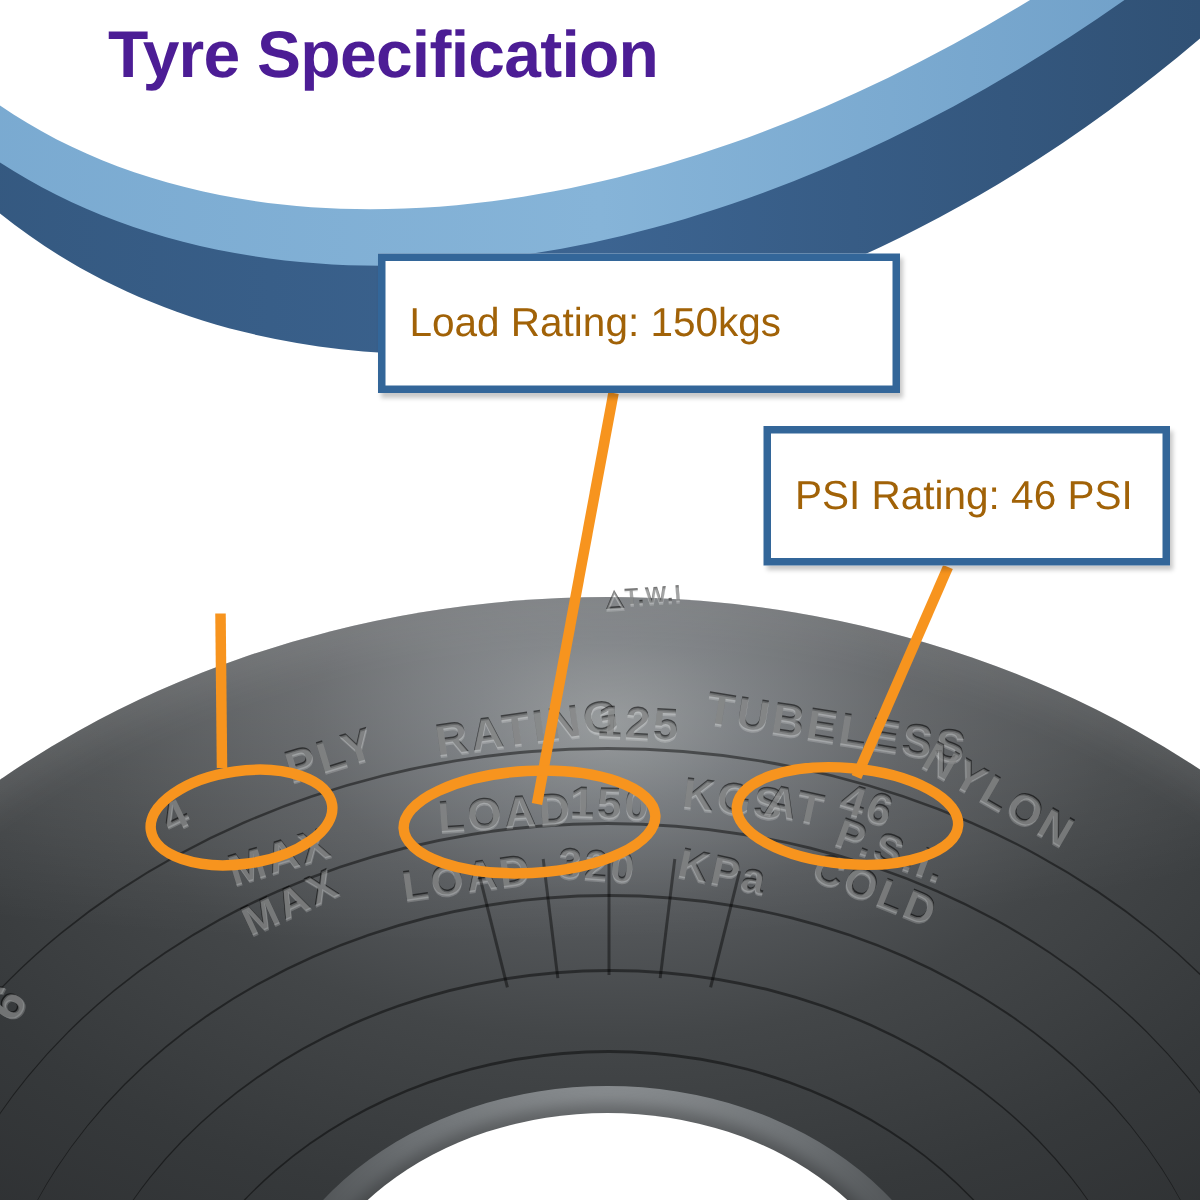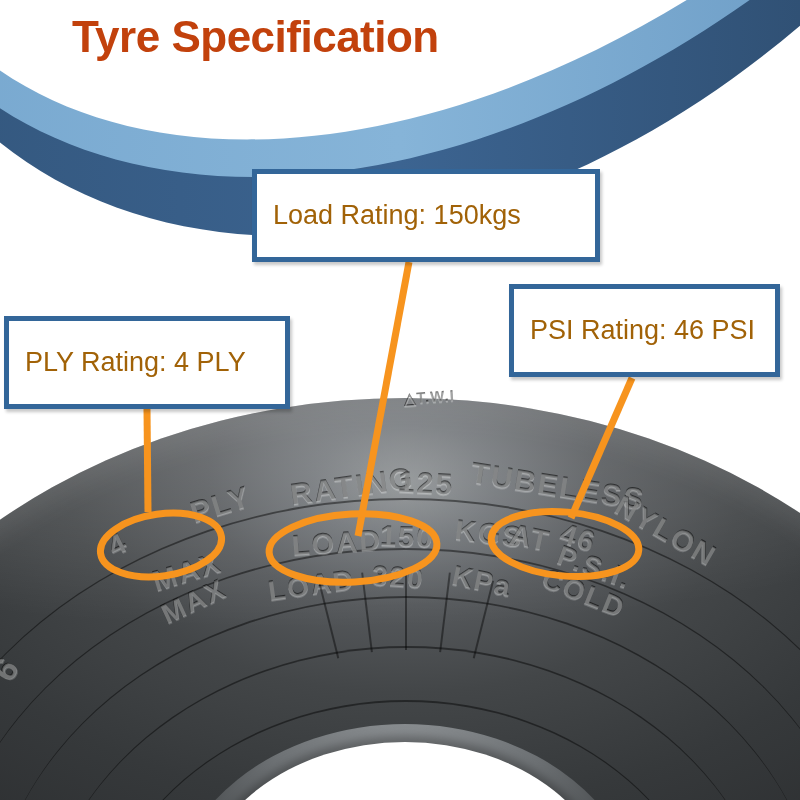--- a/index.html
+++ b/index.html
@@ -22,21 +22,21 @@
   .layer-annot   { position:absolute; inset:0; z-index:8; }
   .layer-boxes   { position:absolute; inset:0; z-index:10; }
 
   
   .title {
     position: absolute;
     left: 72px;
     top: 12px;
     font-size: 44px;
     font-weight: bold;
-    color: #c2410c;
+    color: #4c1d95;
     letter-spacing: -0.5px;
     white-space: nowrap;
     z-index: 6;
   }
 
   
   .callout {
     position: absolute;
     background: #ffffff;
     border: 5px solid #336699;
@@ -259,23 +259,20 @@
       <line x1="409" y1="262" x2="358" y2="536" stroke="#f7941e" stroke-width="7"></line>
       <line x1="632" y1="378" x2="571" y2="518" stroke="#f7941e" stroke-width="7"></line>
 
       <ellipse cx="161" cy="545" rx="61" ry="31" fill="none" stroke="#f7941e" stroke-width="7" transform="rotate(-8 161 545)"></ellipse>
       <ellipse cx="353" cy="548" rx="84" ry="34" fill="none" stroke="#f7941e" stroke-width="7" transform="rotate(-3 353 548)"></ellipse>
       <ellipse cx="565" cy="544" rx="74" ry="32" fill="none" stroke="#f7941e" stroke-width="7" transform="rotate(5 565 544)"></ellipse>
     </svg>
   </div>
 
   <div class="layer-boxes">
-    <div class="callout" id="callout-ply">
-      <span>PLY Rating: 4 PLY</span>
-    </div>
     <div class="callout" id="callout-load">
       <span>Load Rating: 150kgs</span>
     </div>
     <div class="callout" id="callout-psi">
       <span>PSI Rating: 46 PSI</span>
     </div>
   </div>
 
 </div>
 

